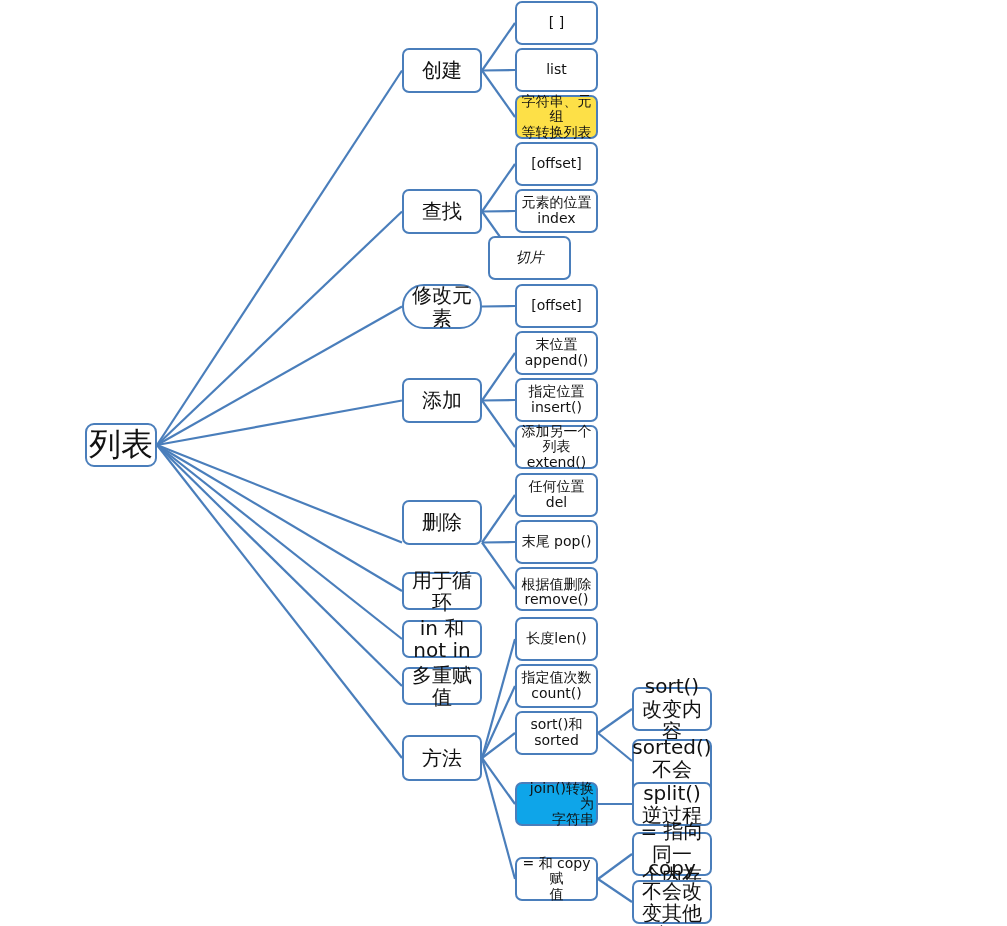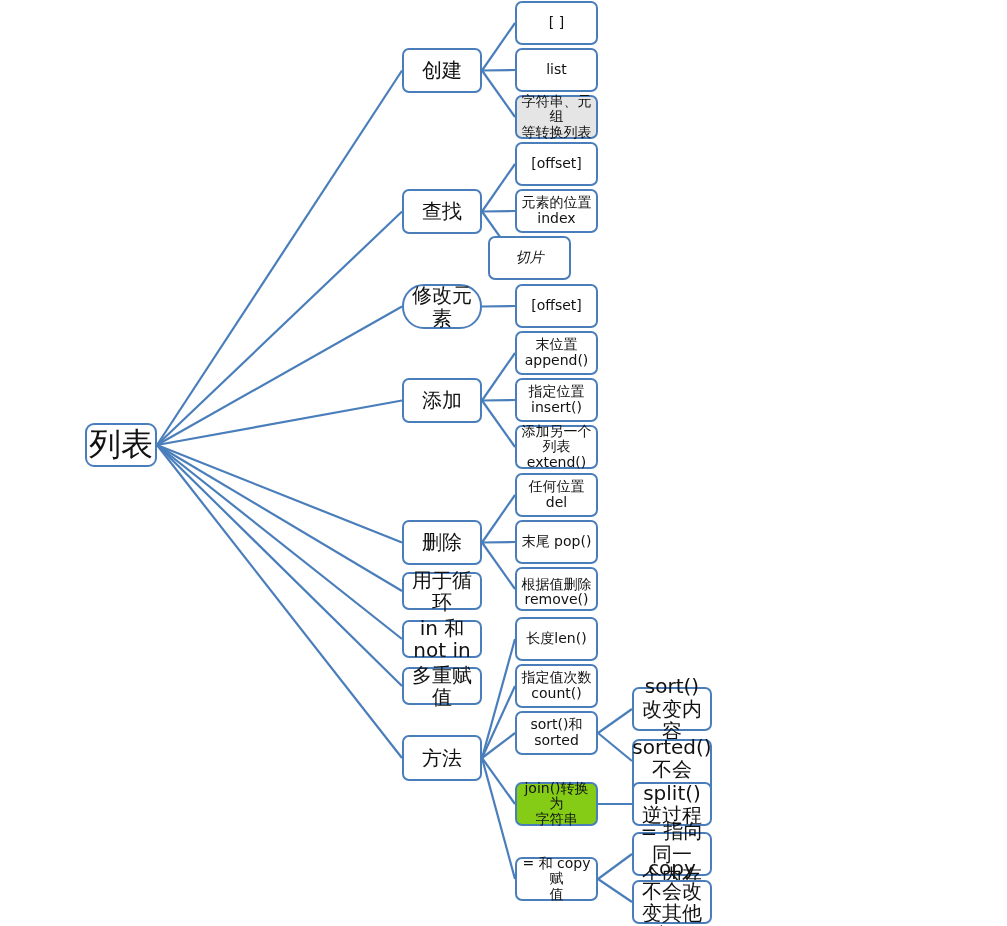--- a/index.html
+++ b/index.html
@@ -62,56 +62,56 @@
       <line x1="598" y1="733" x2="632" y2="761" stroke="#4a7ebb" stroke-width="2.2"></line>
       <line x1="598" y1="804" x2="632" y2="804" stroke="#4a7ebb" stroke-width="2.2"></line>
       <line x1="598" y1="879" x2="632" y2="854" stroke="#4a7ebb" stroke-width="2.2"></line>
       <line x1="598" y1="879" x2="632" y2="902" stroke="#4a7ebb" stroke-width="2.2"></line>
     </svg>
   <div id="nodes">
       <div class="node root" style="left: 85px; top: 423px; width: 72px; height: 44px; border-color: rgb(74, 126, 187); background: rgb(255, 255, 255); color: rgb(17, 17, 17);"><span>列表</span></div>
       <div class="node lvl1" style="left: 402px; top: 48px; width: 80px; height: 45px; border-color: rgb(74, 126, 187); background: rgb(255, 255, 255); color: rgb(17, 17, 17);"><span>创建</span></div>
       <div class="node lvl2" style="left: 515px; top: 1px; width: 83px; height: 44px; border-color: rgb(74, 126, 187); background: rgb(255, 255, 255); color: rgb(17, 17, 17);"><span>[ ]</span></div>
       <div class="node lvl2" style="left: 515px; top: 48px; width: 83px; height: 44px; border-color: rgb(74, 126, 187); background: rgb(255, 255, 255); color: rgb(17, 17, 17);"><span>list</span></div>
-      <div class="node lvl2" style="left: 515px; top: 95px; width: 83px; height: 44px; border-color: rgb(74, 126, 187); background: #e5e5e5; color: rgb(17, 17, 17);"><span>字符串、元组
+      <div class="node lvl2" style="left: 515px; top: 95px; width: 83px; height: 44px; border-color: rgb(74, 126, 187); background: #fde047; color: rgb(17, 17, 17);"><span>字符串、元组
 等转换列表</span></div>
       <div class="node lvl1" style="left: 402px; top: 189px; width: 80px; height: 45px; border-color: rgb(74, 126, 187); background: rgb(255, 255, 255); color: rgb(17, 17, 17);"><span>查找</span></div>
       <div class="node lvl2" style="left: 515px; top: 142px; width: 83px; height: 44px; border-color: rgb(74, 126, 187); background: rgb(255, 255, 255); color: rgb(17, 17, 17);"><span>[offset]</span></div>
       <div class="node lvl2" style="left: 515px; top: 189px; width: 83px; height: 44px; border-color: rgb(74, 126, 187); background: rgb(255, 255, 255); color: rgb(17, 17, 17);"><span>元素的位置
 index</span></div>
       <div class="node lvl2" style="left: 488px; top: 236px; width: 83px; height: 44px; border-color: rgb(74, 126, 187); background: rgb(255, 255, 255); color: rgb(17, 17, 17); font-style: italic;"><span>切片</span></div>
       <div class="node lvl1" style="left: 402px; top: 284px; width: 80px; height: 45px; border-color: rgb(74, 126, 187); background: rgb(255, 255, 255); color: rgb(17, 17, 17); border-radius: 22px;"><span>修改元素</span></div>
       <div class="node lvl2" style="left: 515px; top: 284px; width: 83px; height: 44px; border-color: rgb(74, 126, 187); background: rgb(255, 255, 255); color: rgb(17, 17, 17);"><span>[offset]</span></div>
       <div class="node lvl1" style="left: 402px; top: 378px; width: 80px; height: 45px; border-color: rgb(74, 126, 187); background: rgb(255, 255, 255); color: rgb(17, 17, 17);"><span>添加</span></div>
       <div class="node lvl2" style="left: 515px; top: 331px; width: 83px; height: 44px; border-color: rgb(74, 126, 187); background: rgb(255, 255, 255); color: rgb(17, 17, 17);"><span>末位置
 append()</span></div>
       <div class="node lvl2" style="left: 515px; top: 378px; width: 83px; height: 44px; border-color: rgb(74, 126, 187); background: rgb(255, 255, 255); color: rgb(17, 17, 17);"><span>指定位置
 insert()</span></div>
       <div class="node lvl2" style="left: 515px; top: 425px; width: 83px; height: 44px; border-color: rgb(74, 126, 187); background: rgb(255, 255, 255); color: rgb(17, 17, 17);"><span>添加另一个
 列表extend()</span></div>
-      <div class="node lvl1" style="left: 402px; top: 520px; width: 80px; height: 45px; border-color: rgb(74, 126, 187); background: rgb(255, 255, 255); color: rgb(17, 17, 17);"><span>删除</span></div>
+      <div class="node lvl1" style="left: 402px; top: 500px; width: 80px; height: 45px; border-color: rgb(74, 126, 187); background: rgb(255, 255, 255); color: rgb(17, 17, 17);"><span>删除</span></div>
       <div class="node lvl2" style="left: 515px; top: 473px; width: 83px; height: 44px; border-color: rgb(74, 126, 187); background: rgb(255, 255, 255); color: rgb(17, 17, 17);"><span>任何位置
 del</span></div>
       <div class="node lvl2" style="left: 515px; top: 520px; width: 83px; height: 44px; border-color: rgb(74, 126, 187); background: rgb(255, 255, 255); color: rgb(17, 17, 17);"><span>末尾 pop()</span></div>
       <div class="node lvl2" style="left: 515px; top: 567px; width: 83px; height: 44px; border-color: rgb(74, 126, 187); background: rgb(255, 255, 255); color: rgb(17, 17, 17); align-items: flex-end;"><span>根据值删除
 remove()</span></div>
       <div class="node lvl1" style="left: 402px; top: 572px; width: 80px; height: 38px; border-color: rgb(74, 126, 187); background: rgb(255, 255, 255); color: rgb(17, 17, 17);"><span>用于循环</span></div>
       <div class="node lvl1" style="left: 402px; top: 620px; width: 80px; height: 38px; border-color: rgb(74, 126, 187); background: rgb(255, 255, 255); color: rgb(17, 17, 17);"><span>in 和 not in</span></div>
       <div class="node lvl1" style="left: 402px; top: 667px; width: 80px; height: 38px; border-color: rgb(74, 126, 187); background: rgb(255, 255, 255); color: rgb(17, 17, 17);"><span>多重赋值</span></div>
       <div class="node lvl1" style="left: 402px; top: 735px; width: 80px; height: 46px; border-color: rgb(74, 126, 187); background: rgb(255, 255, 255); color: rgb(17, 17, 17);"><span>方法</span></div>
       <div class="node lvl2" style="left: 515px; top: 617px; width: 83px; height: 44px; border-color: rgb(74, 126, 187); background: rgb(255, 255, 255); color: rgb(17, 17, 17);"><span>长度len()</span></div>
       <div class="node lvl2" style="left: 515px; top: 664px; width: 83px; height: 44px; border-color: rgb(74, 126, 187); background: rgb(255, 255, 255); color: rgb(17, 17, 17);"><span>指定值次数
 count()</span></div>
       <div class="node lvl2" style="left: 515px; top: 711px; width: 83px; height: 44px; border-color: rgb(74, 126, 187); background: rgb(255, 255, 255); color: rgb(17, 17, 17);"><span>sort()和
 sorted</span></div>
       <div class="node lvl3" style="left: 632px; top: 687px; width: 80px; height: 44px; border-color: rgb(74, 126, 187); background: rgb(255, 255, 255); color: rgb(17, 17, 17);"><span>sort()改变内
 容</span></div>
       <div class="node lvl3" style="left: 632px; top: 739px; width: 80px; height: 61px; border-color: rgb(74, 126, 187); background: rgb(255, 255, 255); color: rgb(17, 17, 17);"><span>sorted()不会
 改变</span></div>
-      <div class="node lvl2" style="left: 515px; top: 782px; width: 83px; height: 44px; border-color: rgb(74, 126, 187); background: #84cc16; color: rgb(17, 17, 17);"><span>join()转换为
+      <div class="node lvl2" style="left: 515px; top: 782px; width: 83px; height: 44px; border-color: rgb(74, 126, 187); background: #0ea5e9; color: rgb(17, 17, 17); text-align: right;"><span>join()转换为
 字符串</span></div>
       <div class="node lvl3" style="left: 632px; top: 782px; width: 80px; height: 44px; border-color: rgb(74, 126, 187); background: rgb(255, 255, 255); color: rgb(17, 17, 17);"><span>split()逆过程</span></div>
       <div class="node lvl2" style="left: 515px; top: 857px; width: 83px; height: 44px; border-color: rgb(74, 126, 187); background: rgb(255, 255, 255); color: rgb(17, 17, 17);"><span>= 和 copy赋
 值</span></div>
       <div class="node lvl3" style="left: 632px; top: 832px; width: 80px; height: 44px; border-color: rgb(74, 126, 187); background: rgb(255, 255, 255); color: rgb(17, 17, 17);"><span>= 指向同一
 个内存</span></div>
       <div class="node lvl3" style="left: 632px; top: 880px; width: 80px; height: 44px; border-color: rgb(74, 126, 187); background: rgb(255, 255, 255); color: rgb(17, 17, 17);"><span>copy 不会改
 变其他变量</span></div>
     </div>
 </div>

